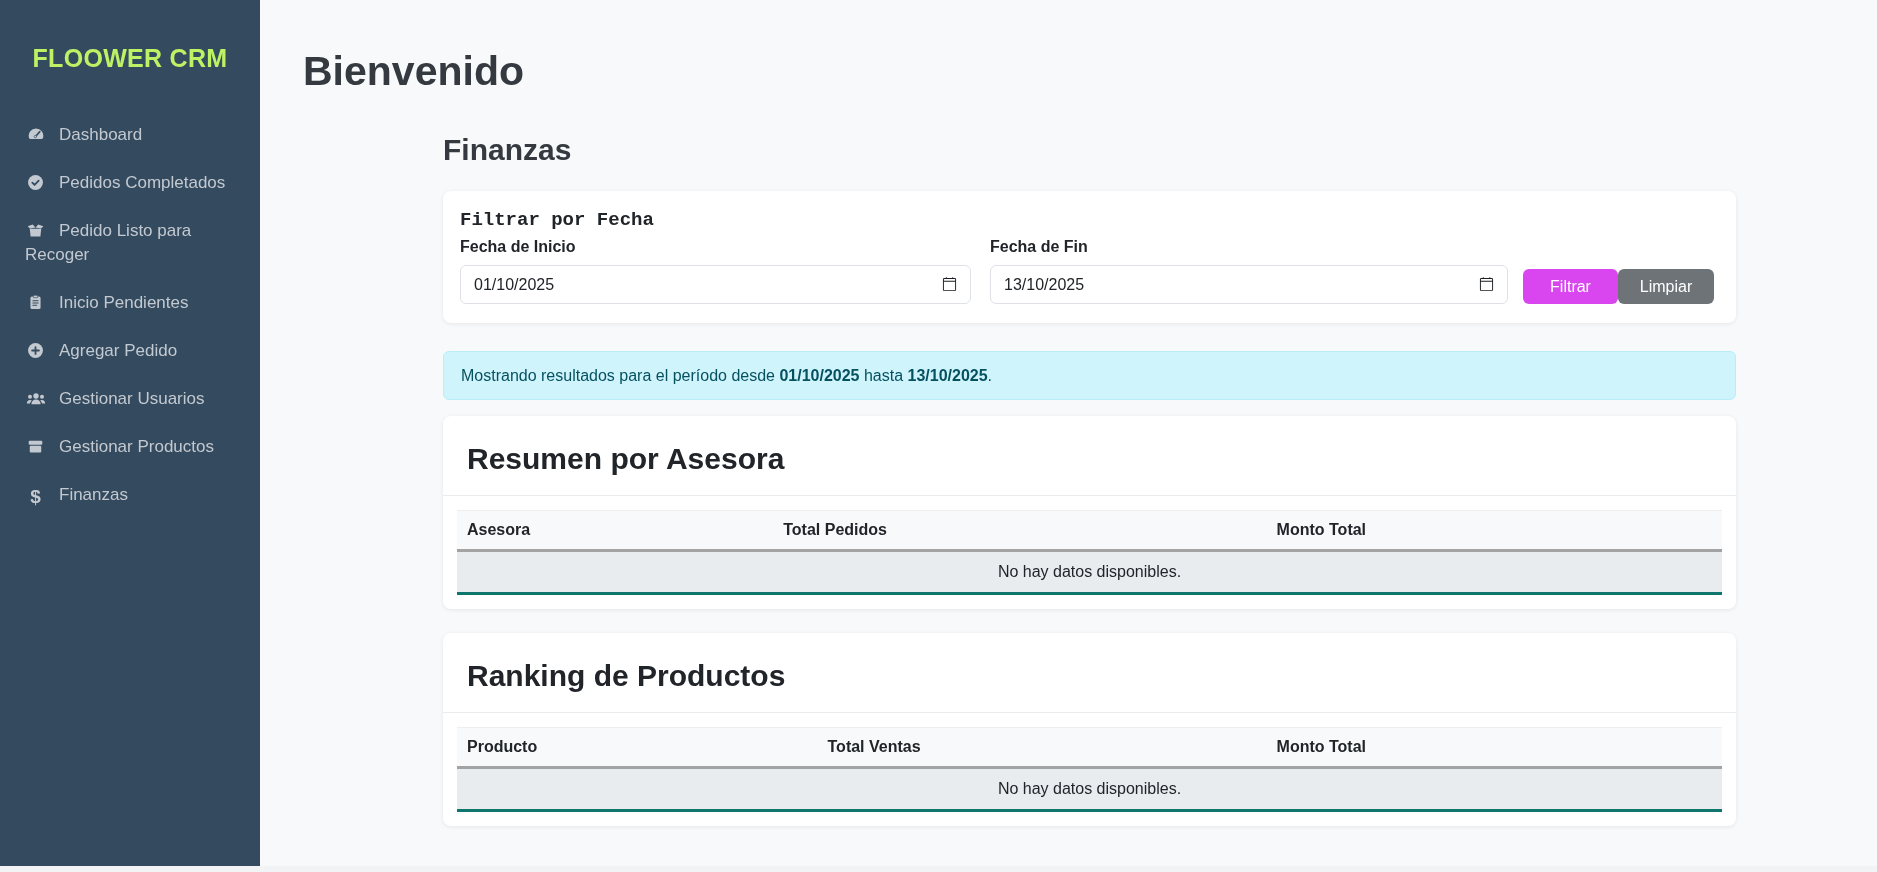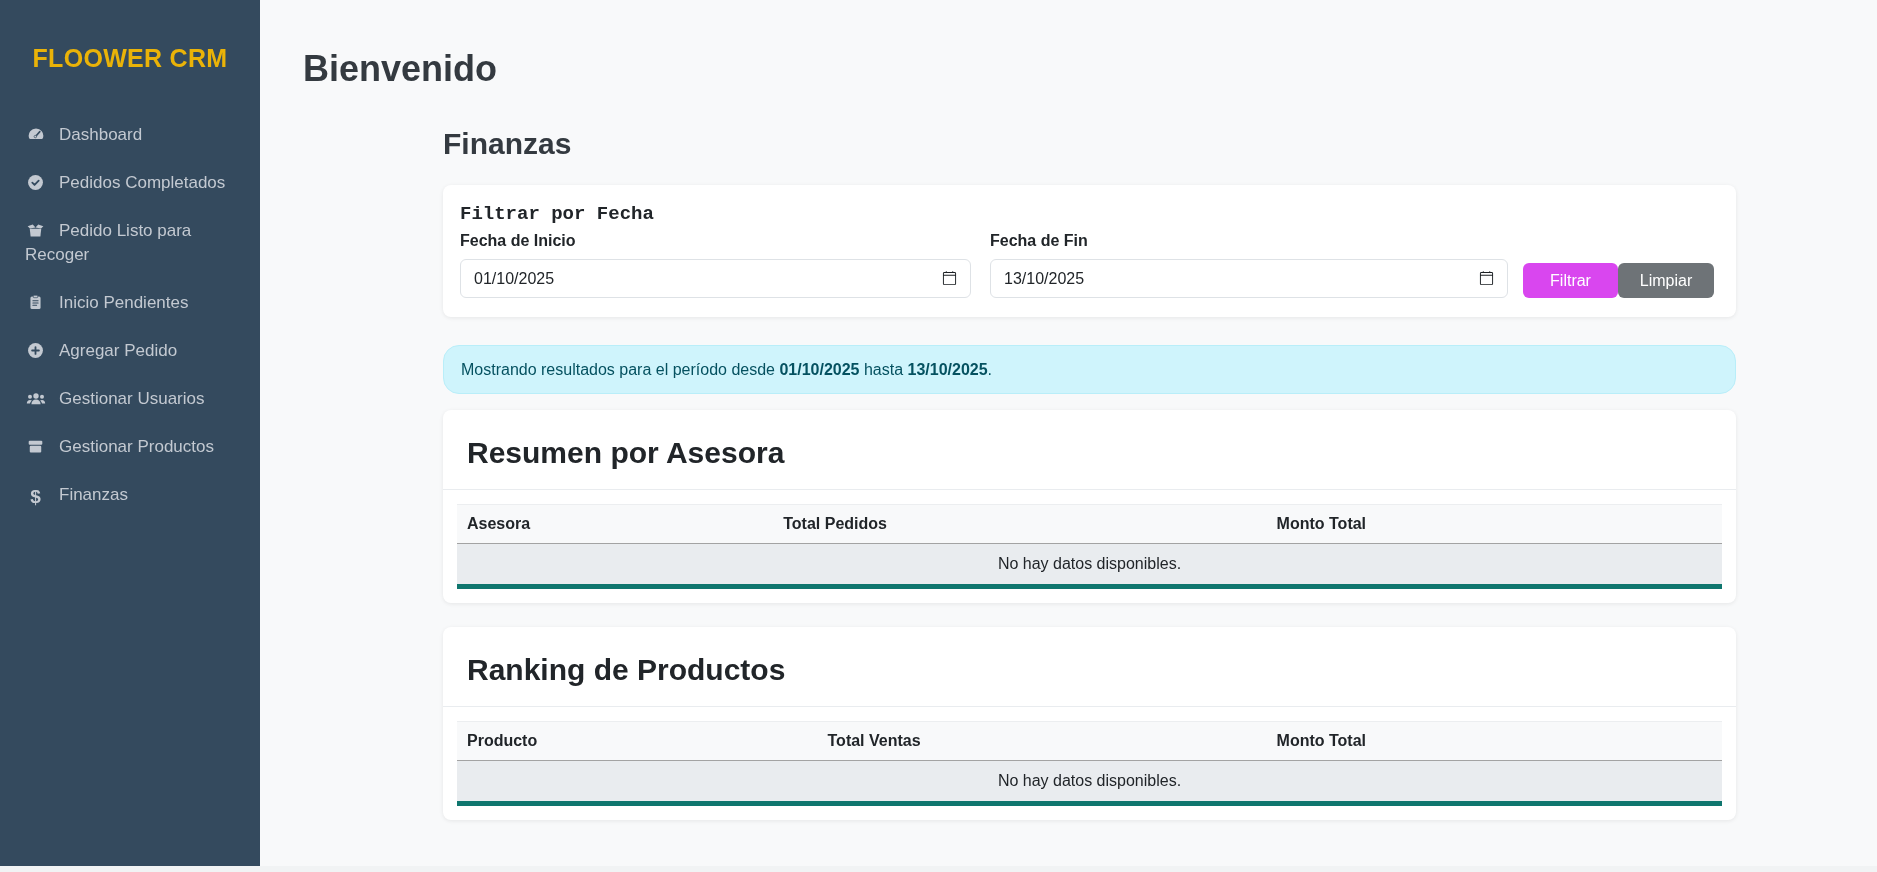--- a/index.html
+++ b/index.html
@@ -9,38 +9,38 @@
     background:#f8f9fa; color:#212529;
     font-family:"Liberation Sans", sans-serif;
   }
 
   
   .sidebar {
     position:absolute; left:0; top:0; width:260px; height:866px;
     background:#344a5e; padding-top:44px;
   }
   .brand {
-    color:#eab308; font-size:25px; font-weight:700; text-align:center;
+    color:#bef264; font-size:25px; font-weight:700; text-align:center;
     letter-spacing:.3px; margin:0;
   }
   .menu { list-style:none; margin:38px 0 0 0; padding:0; }
   .menu a {
     display:block; padding:12px 25px; color:#c3c9d1; font-size:17px;
     line-height:24px; text-decoration:none; cursor:pointer;
   }
   .icon {
     display:inline-flex; width:21px; height:18px; justify-content:center;
     align-items:center; margin-right:13px; vertical-align:-3px;
   }
   .icon svg { display:block; }
   .dollar-glyph { font-size:19px; font-weight:700; line-height:18px; }
 
   
   .main { margin-left:260px; padding:47px 0 0 43px; }
-  .page-title { font-size:36px; font-weight:700; color:#343a40; margin:0; line-height:1.2; }
+  .page-title { font-size:41px; font-weight:700; color:#343a40; margin:0; line-height:1.2; }
   .content { width:1293px; margin-left:140px; margin-top:36px; }
   .section-title { font-size:30px; font-weight:700; color:#343a40; margin:0 0 23px 0; line-height:1.2; }
 
   
   .filter-card {
     background:#fff; border-radius:8px; box-shadow:0 1px 4px rgba(0,0,0,.08);
     padding:18px 17px 19px 17px;
   }
   .filter-title { font-size:19px; font-weight:700; margin:0 0 7px 0;font-family:Liberation Mono, monospace; }
   .filter-row { display:flex; align-items:flex-end; }
@@ -60,42 +60,42 @@
   .btn {
     height:35px; border:0; border-radius:6px; color:#fff; cursor:pointer;
     font-family:"Liberation Sans", sans-serif; font-size:16px;
   }
   .btn-filter { background:#d946ef; width:95px; }
   .btn-clear  { background:#6e7377; width:96px; margin-left:0; }
 
   
   .alert {
     margin-top:28px; background:#cff4fc; border:1px solid #b9eef9;
-    color:#055160; border-radius:16px; padding:13px 17px; font-size:16px;
+    color:#055160; border-radius:6px; padding:13px 17px; font-size:16px;
     line-height:21px;
   }
   .alert strong { font-weight:700; }
 
   
   .card {
     background:#fff; border-radius:8px; box-shadow:0 1px 4px rgba(0,0,0,.08);
   }
   .summary-card { margin-top:16px; }
   .ranking-card { margin-top:24px; }
   .card-header { padding:25px 24px 18px 24px; border-bottom:1px solid #e9ecef; }
   .card-title { font-size:30px; font-weight:700; color:#212529; margin:0; line-height:1.2; }
   .card-body { padding:14px; }
   table { width:100%; border-collapse:collapse; font-size:16px; }
   th {
     background:#f8f9fa; text-align:left; font-weight:700; padding:10px;
-    border-top:1px solid #eceef0; border-bottom:1px solid #a3a3a3;
+    border-top:1px solid #eceef0; border-bottom:3px solid #a3a3a3;
   }
   td.empty-cell {
     background:#e9ecef; text-align:center; padding:11px 10px;
-    border-bottom:5px solid #0f766e;
+    border-bottom:3px solid #0f766e;
   }
 
   .bottom-bar {
     position:absolute; left:0; bottom:0; width:1877px; height:6px;
     background:#f1f3f4;
   }
 </style>
 </head>
 <body>
 

